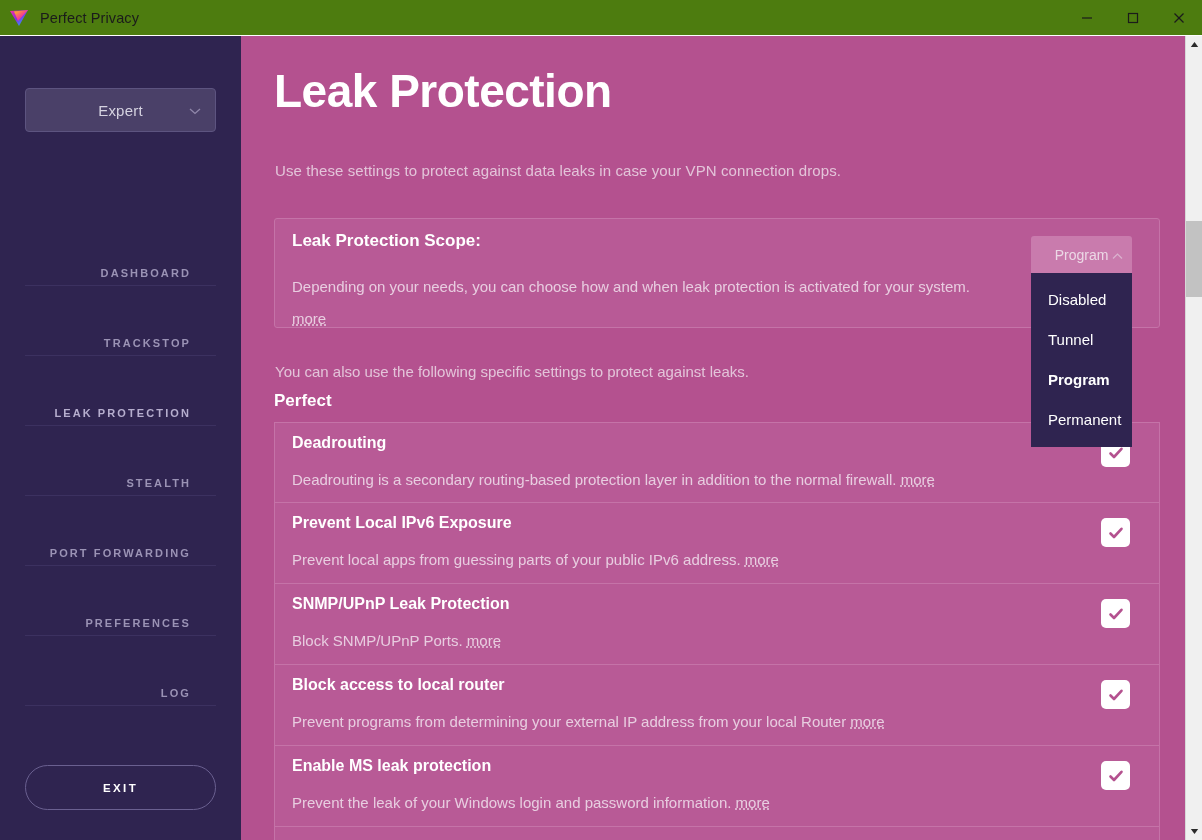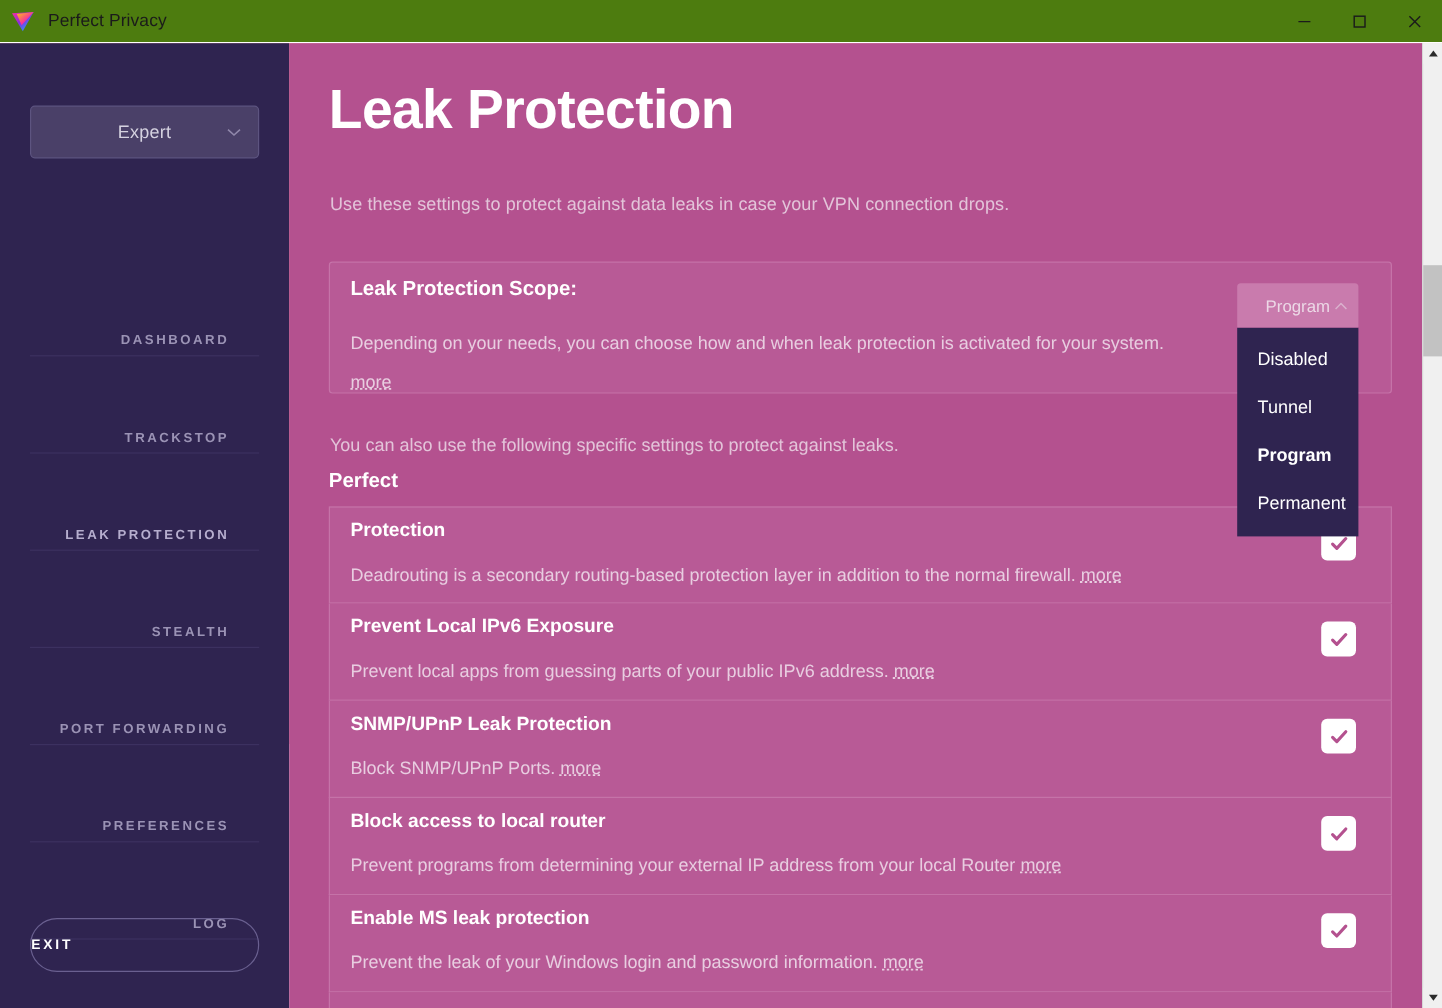--- a/index.html
+++ b/index.html
@@ -113,21 +113,21 @@
   }
   .nav-item {
     position: relative;
     height: 66px;
     padding-right: 25px;
     display: flex;
     align-items: flex-end;
     justify-content: flex-end;
     cursor: pointer;
     border-bottom: 1px solid #3c3160;
-    margin: 15px 25px;
+    margin: 4px 25px;
     width: 191px;
   }
   .nav-item-label {
     font-size: 11px;
     font-weight: bold;
     letter-spacing: 2.1px;
     color: #9b93b5;
     padding-bottom: 6px;
     padding-right: 0;
     white-space: nowrap;
@@ -137,20 +137,21 @@
 
   #exit-button {
     position: absolute;
     left: 25px; top: 729px;
     width: 191px;
     height: 45px;
     border: 1px solid #6a6090;
     border-radius: 24px;
     display: flex;
     align-items: center;
+    justify-content: center;
     cursor: pointer;
     background: transparent;
   }
   #exit-button-label {
     font-size: 11.5px;
     font-weight: bold;
     letter-spacing: 2.4px;
     color: #ffffff;
   }
 
@@ -443,21 +444,21 @@
           <span class="more-link">more</span>
         </div>
       </div>
 
       <div id="details-intro">You can also use the following specific settings to protect against leaks.</div>
       <div id="details-heading">Perfect</div>
 
       <div id="details-list">
 
         <div class="detail-row">
-          <div class="detail-title">Protection</div>
+          <div class="detail-title">Deadrouting</div>
           <div class="detail-desc">
             <span>Deadrouting is a secondary routing-based protection layer in addition to the normal firewall.</span>
             <span class="more-link">more</span>
           </div>
           <div class="detail-checkbox">
             <svg width="18" height="18" viewBox="0 0 18 18">
                 <path d="M3.5 9.5 L7 13 L14.5 4.8" fill="none" stroke="#b4518f" stroke-width="2.6" stroke-linecap="round" stroke-linejoin="round"></path>
               </svg>
           </div>
         </div>

